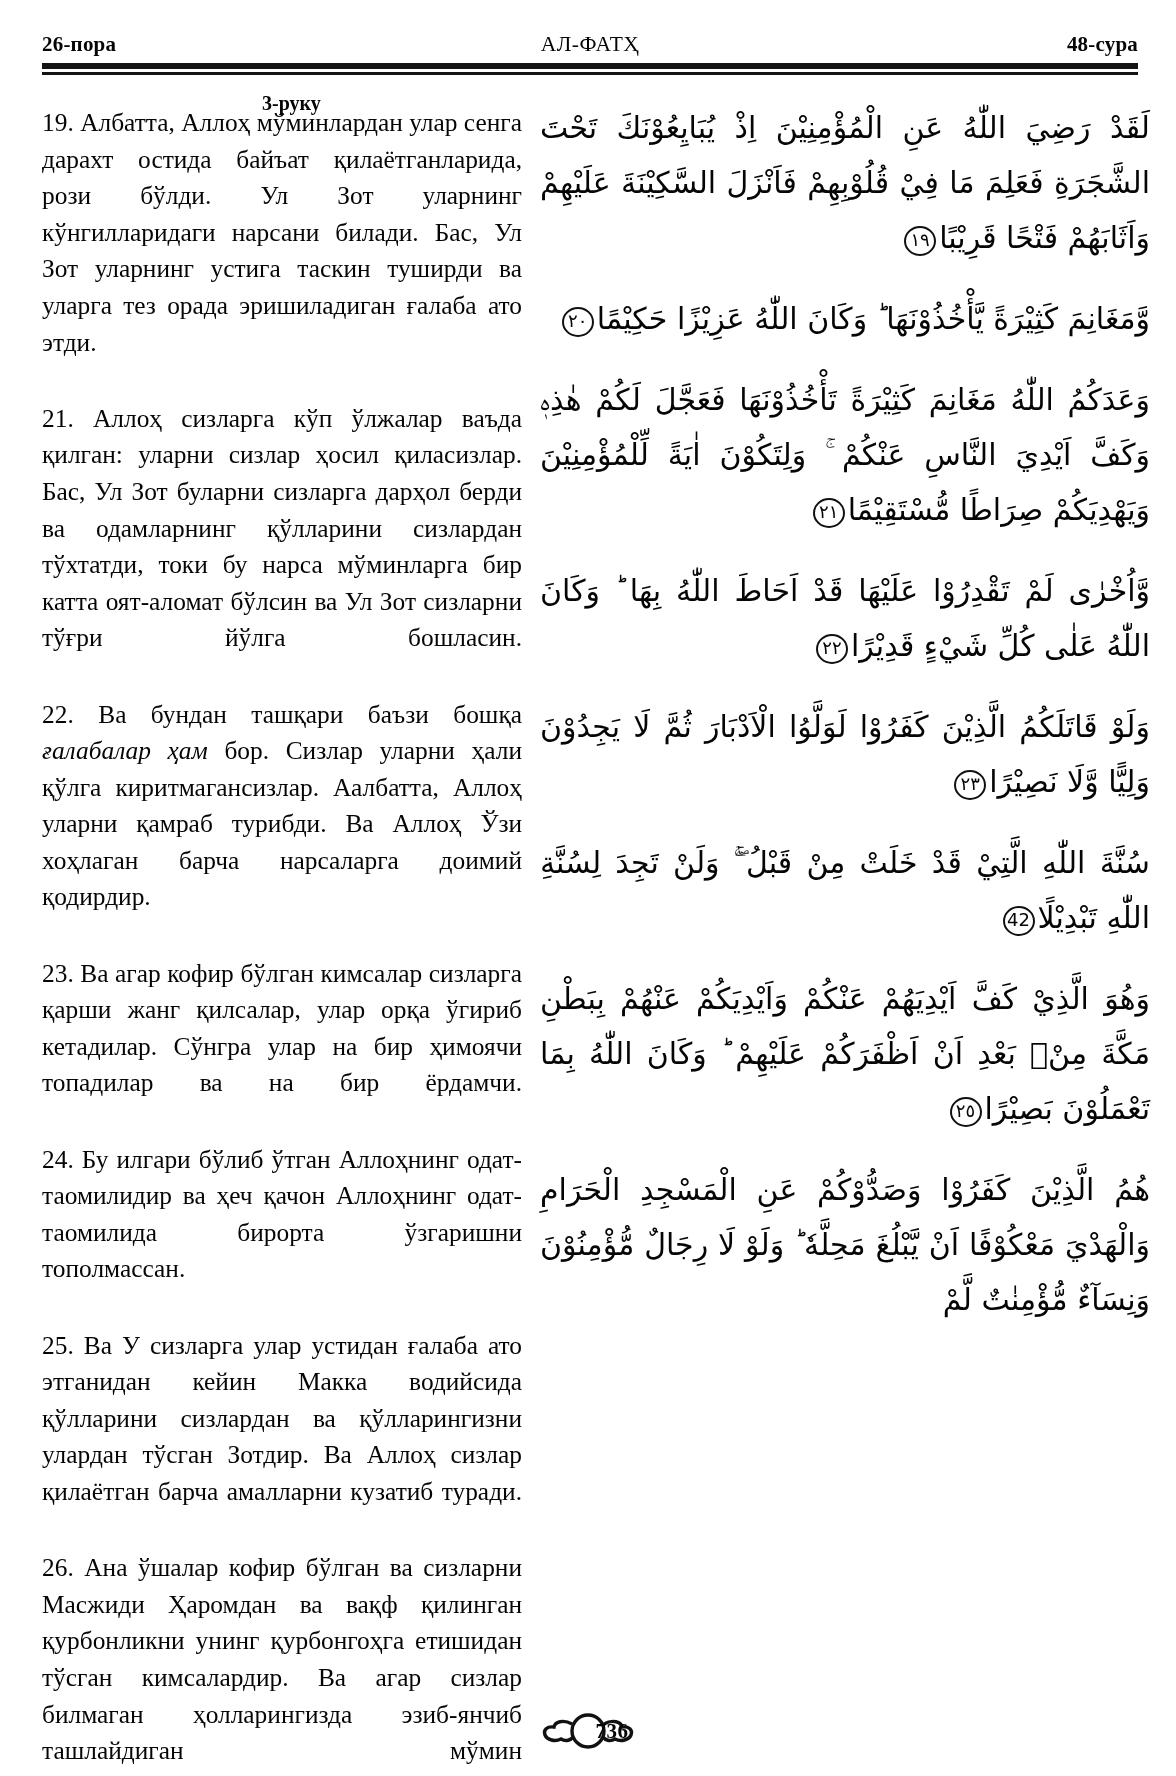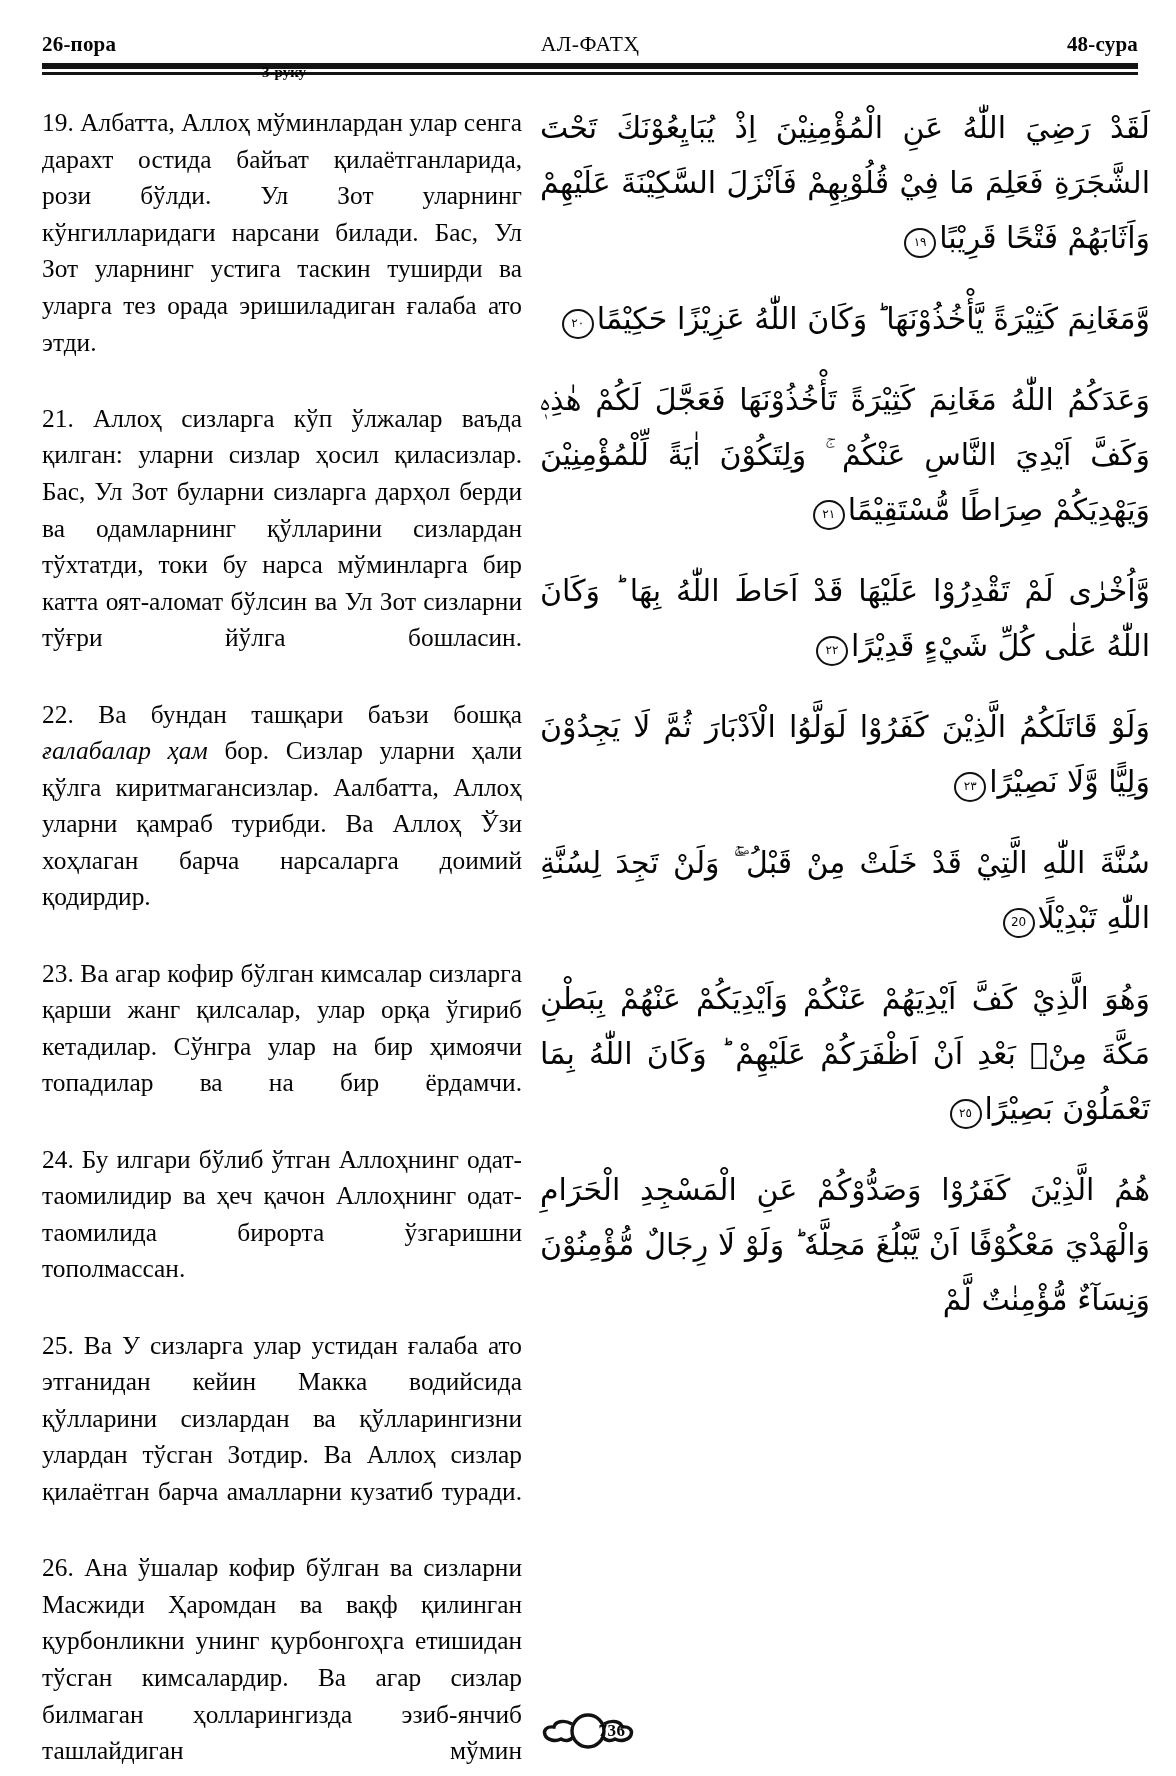--- a/index.html
+++ b/index.html
@@ -54,24 +54,24 @@
   .rule-thick {
     height: 6px;
     background: #141414;
   }
   .rule-gap { height: 3px; background: #ffffff; }
   .rule-thin { height: 2.5px; background: #141414; }
 
   
   .ruku {
     position: absolute;
-    top: 64px;
+    top: 92px;
     left: 262px;
     font-weight: bold;
-    font-size: 15px;
+    font-size: 20px;
   }
 
   
   .col-uz {
     position: absolute;
     top: 104px;
     left: 42px;
     width: 480px;
     text-align: justify;
     text-justify: inter-word;
@@ -114,21 +114,21 @@
     display: block;
   }
   .ayah-num {
     display: inline-block;
     min-width: 26px;
     height: 26px;
     line-height: 24px;
     border: 2px solid #111;
     border-radius: 50%;
     text-align: center;
-    font-size: 12px;
+    font-size: 18px;
     font-family: "DejaVu Sans", sans-serif;
     vertical-align: 2px;
     margin: 0 3px;
     padding: 0 1px;
   }
 
   
   .folio {
     position: absolute;
     bottom: 22px;
@@ -143,21 +143,21 @@
     width: 94px;
     height: 46px;
     display: flex;
     align-items: center;
     justify-content: center;
   }
   .folio-orn svg { position: absolute; inset: 0; }
   .folio-num {
     position: relative;
     font-weight: bold;
-    font-size: 17px;
+    font-size: 21px;
     letter-spacing: 0.5px;
     z-index: 2;
     margin-left: 48px;
   }
 </style>
 </head>
 <body>
 
 <div class="page">
 
@@ -195,21 +195,21 @@
       <div class="ayah-block">
         <span class="ar">وَعَدَكُمُ اللّٰهُ مَغَانِمَ كَثِيْرَةً تَأْخُذُوْنَهَا فَعَجَّلَ لَكُمْ هٰذِهٖ وَكَفَّ اَيْدِيَ النَّاسِ عَنْكُمْ ۚ وَلِتَكُوْنَ اٰيَةً لِّلْمُؤْمِنِيْنَ وَيَهْدِيَكُمْ صِرَاطًا مُّسْتَقِيْمًا<span class="ayah-num">٢١</span></span>
       </div>
       <div class="ayah-block">
         <span class="ar">وَّاُخْرٰى لَمْ تَقْدِرُوْا عَلَيْهَا قَدْ اَحَاطَ اللّٰهُ بِهَا ؕ وَكَانَ اللّٰهُ عَلٰى كُلِّ شَيْءٍ قَدِيْرًا<span class="ayah-num">٢٢</span></span>
       </div>
       <div class="ayah-block">
         <span class="ar">وَلَوْ قَاتَلَكُمُ الَّذِيْنَ كَفَرُوْا لَوَلَّوُا الْاَدْبَارَ ثُمَّ لَا يَجِدُوْنَ وَلِيًّا وَّلَا نَصِيْرًا<span class="ayah-num">٢٣</span></span>
       </div>
       <div class="ayah-block">
-        <span class="ar">سُنَّةَ اللّٰهِ الَّتِيْ قَدْ خَلَتْ مِنْ قَبْلُ ۖۚ وَلَنْ تَجِدَ لِسُنَّةِ اللّٰهِ تَبْدِيْلًا<span class="ayah-num">20</span></span>
+        <span class="ar">سُنَّةَ اللّٰهِ الَّتِيْ قَدْ خَلَتْ مِنْ قَبْلُ ۖۚ وَلَنْ تَجِدَ لِسُنَّةِ اللّٰهِ تَبْدِيْلًا<span class="ayah-num">42</span></span>
       </div>
       <div class="ayah-block">
         <span class="ar">وَهُوَ الَّذِيْ كَفَّ اَيْدِيَهُمْ عَنْكُمْ وَاَيْدِيَكُمْ عَنْهُمْ بِبَطْنِ مَكَّةَ مِنْۢ بَعْدِ اَنْ اَظْفَرَكُمْ عَلَيْهِمْ ؕ وَكَانَ اللّٰهُ بِمَا تَعْمَلُوْنَ بَصِيْرًا<span class="ayah-num">٢٥</span></span>
       </div>
       <div class="ayah-block">
         <span class="ar">هُمُ الَّذِيْنَ كَفَرُوْا وَصَدُّوْكُمْ عَنِ الْمَسْجِدِ الْحَرَامِ وَالْهَدْيَ مَعْكُوْفًا اَنْ يَّبْلُغَ مَحِلَّهٗ ؕ وَلَوْ لَا رِجَالٌ مُّؤْمِنُوْنَ وَنِسَآءٌ مُّؤْمِنٰتٌ لَّمْ</span>
       </div>
     </div>
 
   <div class="folio">

